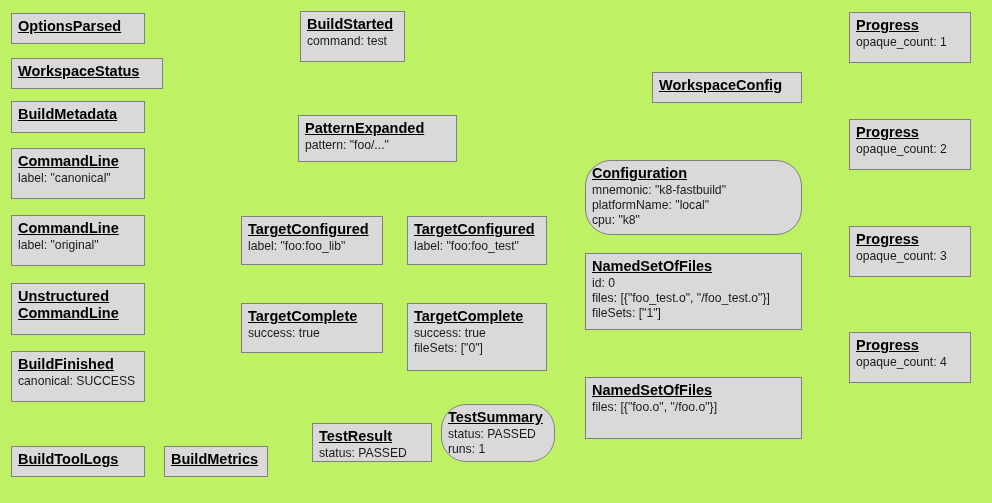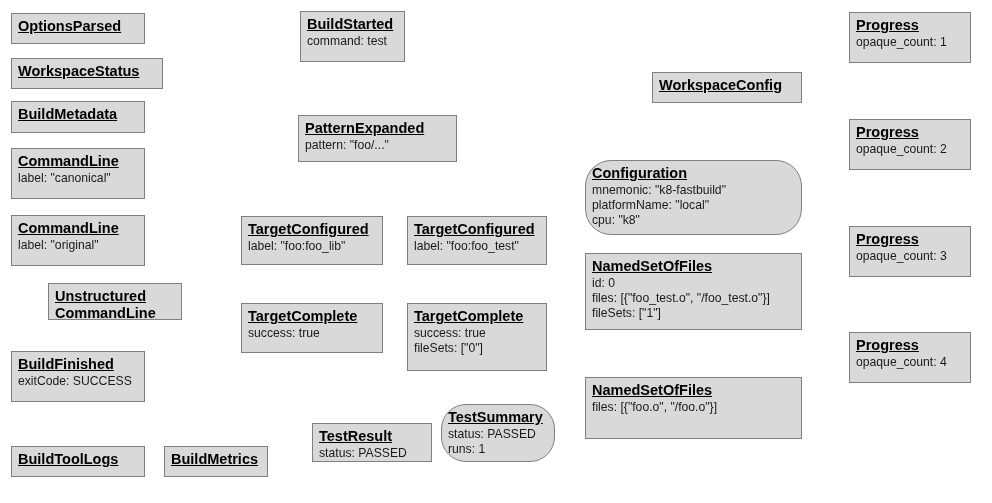--- a/index.html
+++ b/index.html
@@ -8,21 +8,21 @@
     padding: 0;
     background: #000000;
   }
   body {
     font-family: "Liberation Sans", sans-serif;
   }
   #canvas {
     position: relative;
     width: 992px;
     height: 503px;
-    background: #ffffff;
+    background: #bef264;
     overflow: hidden;
   }
   .node {
     position: absolute;
     box-sizing: border-box;
     background: #d9d9d9;
     border: 1px solid #808080;
     padding: 4px 6px 5px 6px;
     overflow: hidden;
   }
@@ -68,27 +68,27 @@
       <span class="node-fields">
         <span class="node-field">label: "canonical"</span>
       </span>
     </div>
     <div class="node" style="left: 11px; top: 215px; width: 134px; height: 51px;">
       <span class="node-title">CommandLine</span>
       <span class="node-fields">
         <span class="node-field">label: "original"</span>
       </span>
     </div>
-    <div class="node" style="left: 11px; top: 283px; width: 134px; height: 37px; margin-left: 37px;">
+    <div class="node" style="left: 11px; top: 283px; width: 134px; height: 52px;">
       <span class="node-title wrap">Unstructured CommandLine</span>
     </div>
     <div class="node" style="left: 11px; top: 351px; width: 134px; height: 51px;">
       <span class="node-title">BuildFinished</span>
       <span class="node-fields">
-        <span class="node-field">exitCode: SUCCESS</span>
+        <span class="node-field">canonical: SUCCESS</span>
       </span>
     </div>
     <div class="node" style="left: 11px; top: 446px; width: 134px; height: 31px;">
       <span class="node-title">BuildToolLogs</span>
     </div>
     <div class="node" style="left: 164px; top: 446px; width: 104px; height: 31px;">
       <span class="node-title">BuildMetrics</span>
     </div>
     <div class="node" style="left: 300px; top: 11px; width: 105px; height: 51px;">
       <span class="node-title">BuildStarted</span>

